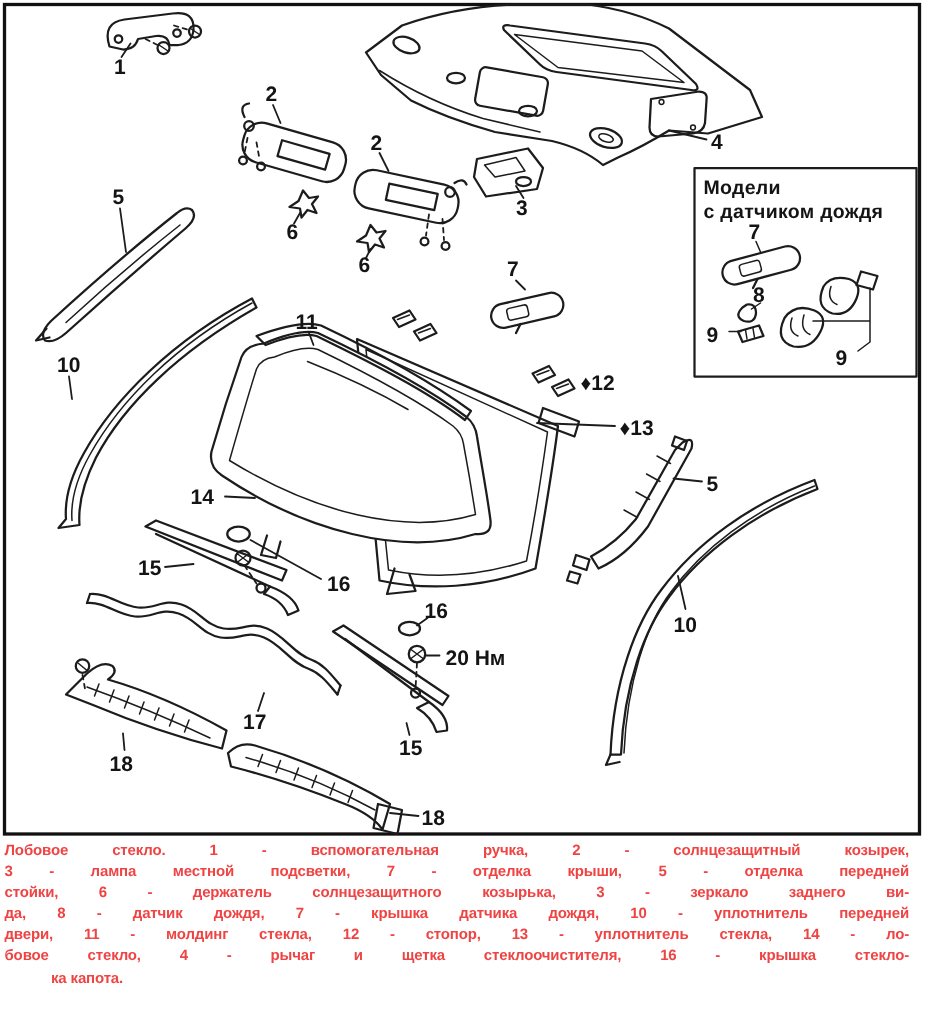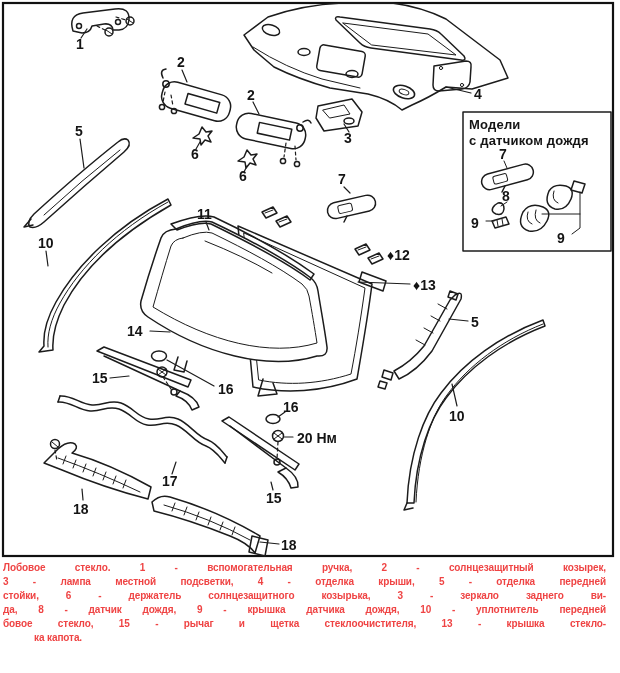--- a/index.html
+++ b/index.html
@@ -326,20 +326,21 @@
     <path class="thin" d="M504,161 L507,168 M507,202 L501,206 M486,221 L494,221 M580,192 L580,228 L572,234 M542,214 L580,214"></path>
     <text class="lbl" x="499" y="159">7</text>
     <text class="lbl" x="502" y="201">8</text>
     <text class="lbl" x="471" y="228">9</text>
     <text class="lbl" x="557" y="243">9</text>
   </g>
 </svg>
 
 <div class="caption">
   <div class="ln">Лобовое стекло. 1 - вспомогательная ручка, 2 - солнцезащитный козырек,</div>
-  <div class="ln">3 - лампа местной подсветки, 4 - отделка крыши, 5 - отделка передней</div>
+  <div class="ln">3 - лампа местной подсветки, 7 - отделка крыши, 5 - отделка передней</div>
   <div class="ln">стойки, 6 - держатель солнцезащитного козырька, 3 - зеркало заднего ви-</div>
-  <div class="ln">да, 8 - датчик дождя, 9 - крышка датчика дождя, 10 - уплотнитель передней</div>
-  <div class="ln">бовое стекло, 15 - рычаг и щетка стеклоочистителя, 13 - крышка стекло-</div>
+  <div class="ln">да, 8 - датчик дождя, 7 - крышка датчика дождя, 10 - уплотнитель передней</div>
+  <div class="ln">двери, 11 - молдинг стекла, 12 - стопор, 13 - уплотнитель стекла, 14 - ло-</div>
+  <div class="ln">бовое стекло, 4 - рычаг и щетка стеклоочистителя, 16 - крышка стекло-</div>
   <div class="ln last">ка капота.</div>
 </div>
 
 </div>
 
 </body></html>

